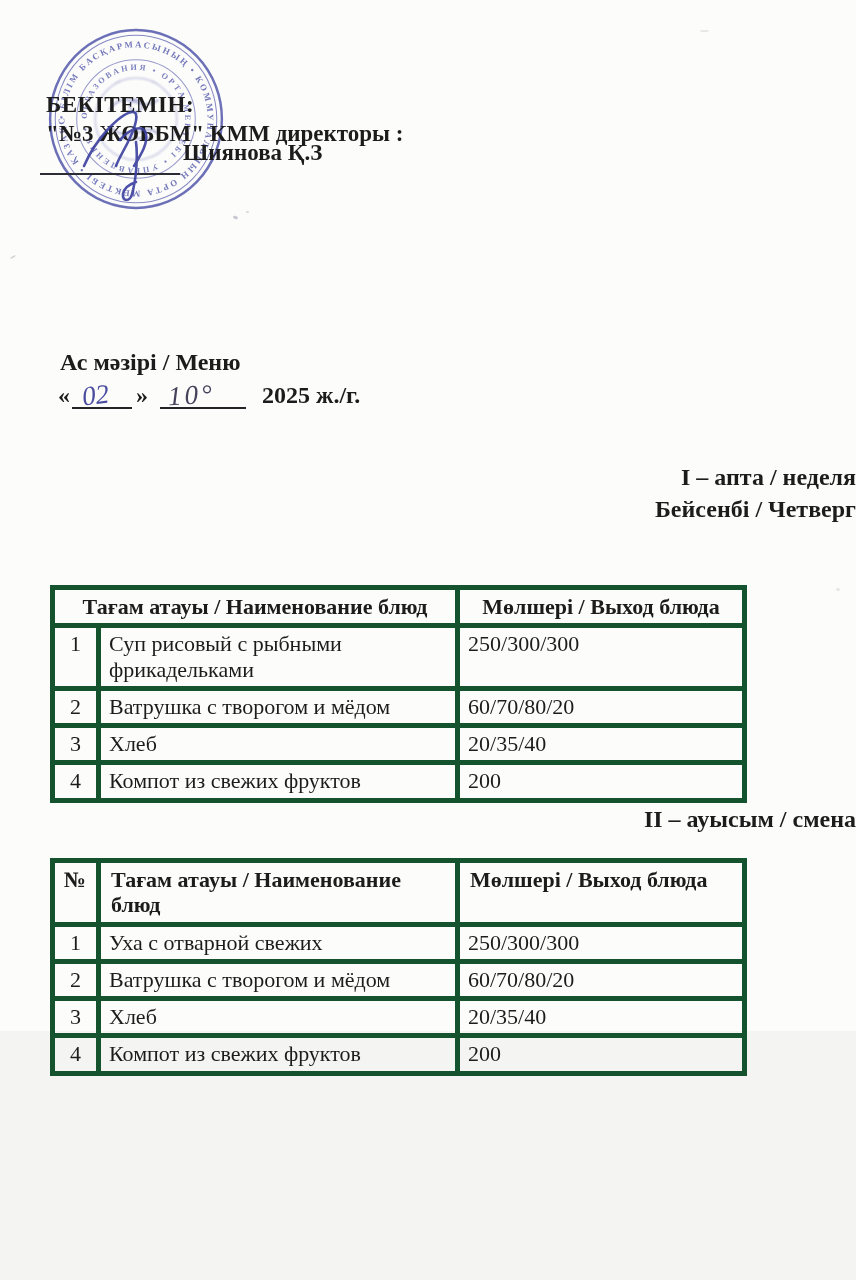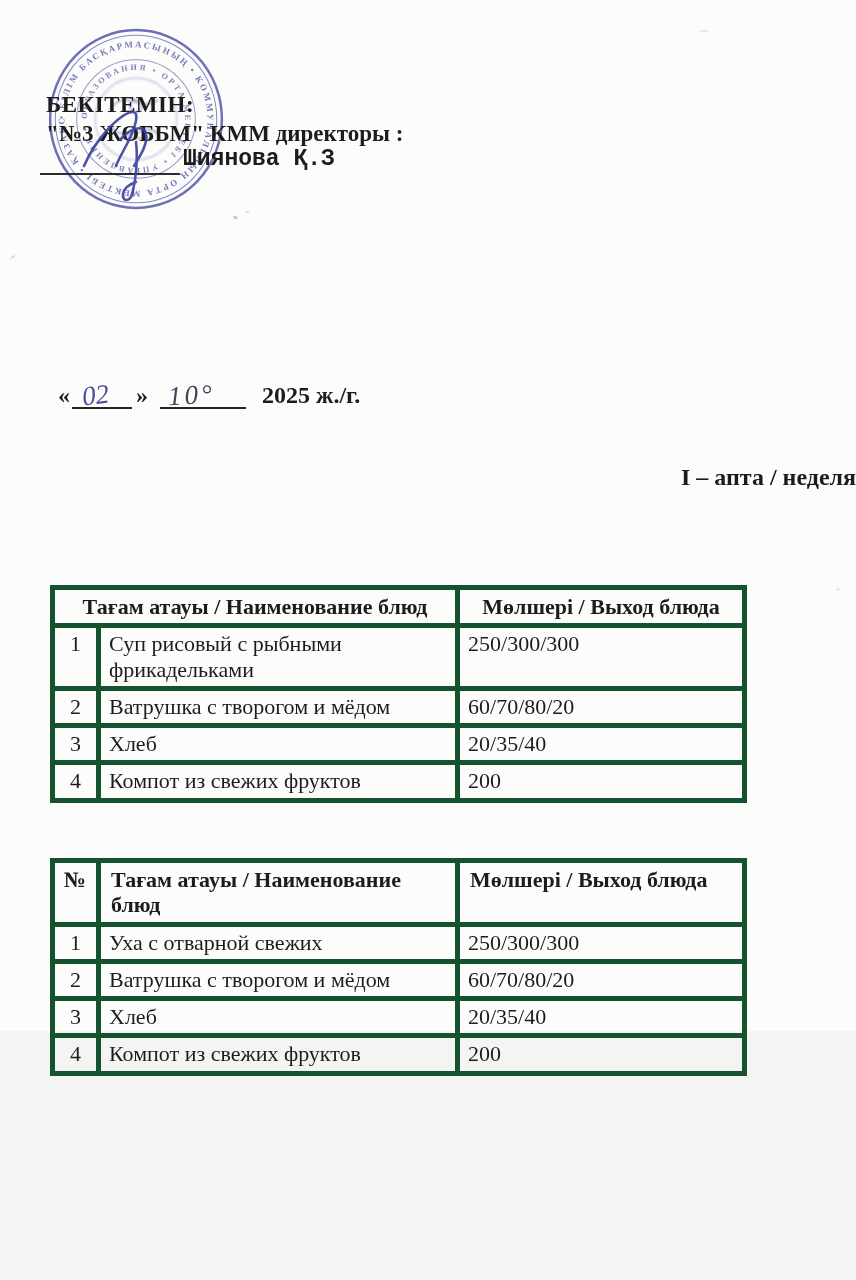--- a/index.html
+++ b/index.html
@@ -17,21 +17,21 @@
   .abs { position:absolute; }
 
   
   .stamp { left:48px; top:28px; width:176px; height:182px; opacity:.92; }
 
   
   .approval-title { left:46px; top:92px; font-size:23px; font-weight:bold; letter-spacing:.5px; }
   .approval-org   { left:46px; top:121px; font-size:23px; font-weight:bold; }
   .sig-line { left:40px; top:148px; width:140px; height:25px; border-bottom:2px solid #2c2c34; }
   .signature-svg { left:76px; top:96px; width:132px; height:118px; }
-  .director-name { left:183px; top:146px; font-size:23px; font-weight:bold;font-family:Liberation Mono, monospace; }
+  .director-name { left:183px; top:140px; font-size:23px; font-weight:bold; }
 
   
   .menu-title { left:60px; top:349px; font-size:24px; font-weight:bold; }
   .date-row { left:58px; top:378px; font-size:24px; font-weight:bold; display:flex; align-items:flex-end; }
   .blank { display:inline-block; border-bottom:2px solid #242428; height:29px; position:relative; }
   .blank-day { width:60px; margin:0 4px 0 2px; }
   .blank-month { width:86px; margin:0 16px 0 12px; }
   .hand { position:absolute; bottom:-4px; font-weight:normal; font-style:italic; font-size:27px; white-space:nowrap; }
   .ink-day { left:10px; color:#4a4c9f; transform:rotate(-7deg); }
   .ink-month { left:8px; color:#46435c; transform:rotate(-3deg); letter-spacing:3px; }
@@ -106,33 +106,35 @@
   <div class="abs sig-line"></div>
   <svg class="abs signature-svg" viewBox="0 0 132 118" xmlns="http://www.w3.org/2000/svg">
     <g fill="none" stroke="#3b3f9e" stroke-width="2.6" stroke-linecap="round" opacity=".9">
       <path d="M8,70 C20,42 44,18 56,16 C64,15 60,30 52,46 C47,56 42,64 40,70"></path>
       <path d="M44,44 C54,32 68,28 70,38 C72,48 64,60 58,70"></path>
       <path d="M60,46 C62,62 60,84 56,98 C54,106 46,106 47,98 C48,92 54,88 60,86"></path>
     </g>
   </svg>
   <div class="abs director-name">Шиянова Қ.З</div>
 
+  <div class="abs menu-title">Ас мәзірі / Меню</div>
   <div class="abs date-row">
     <span>«</span>
     <span class="blank blank-day">
       <span class="hand ink-day">02</span>
     </span>
     <span>»</span>
     <span class="blank blank-month">
       <span class="hand ink-month">10°</span>
     </span>
     <span>2025 ж./г.</span>
   </div>
 
   <div class="abs page-center h-week">I – апта / неделя</div>
+  <div class="abs page-center h-day">Бейсенбі / Четверг</div>
 
   <table class="menu-table t1">
     <colgroup>
         <col style="width:46px">
         <col style="width:359px">
         <col style="width:287px">
       </colgroup>
     <tbody>
         <tr>
       <th colspan="2">Тағам атауы / Наименование блюд</th>
@@ -154,20 +156,21 @@
       <td>20/35/40</td>
     </tr>
     <tr>
       <td class="num">4</td>
       <td>Компот из свежих фруктов</td>
       <td>200</td>
     </tr>
   </tbody>
     </table>
 
+  <div class="abs page-center h-shift2">II – ауысым / смена</div>
 
   <table class="menu-table t2">
     <colgroup>
         <col style="width:46px">
         <col style="width:359px">
         <col style="width:287px">
       </colgroup>
     <tbody>
         <tr>
       <th class="num-h">№</th>

